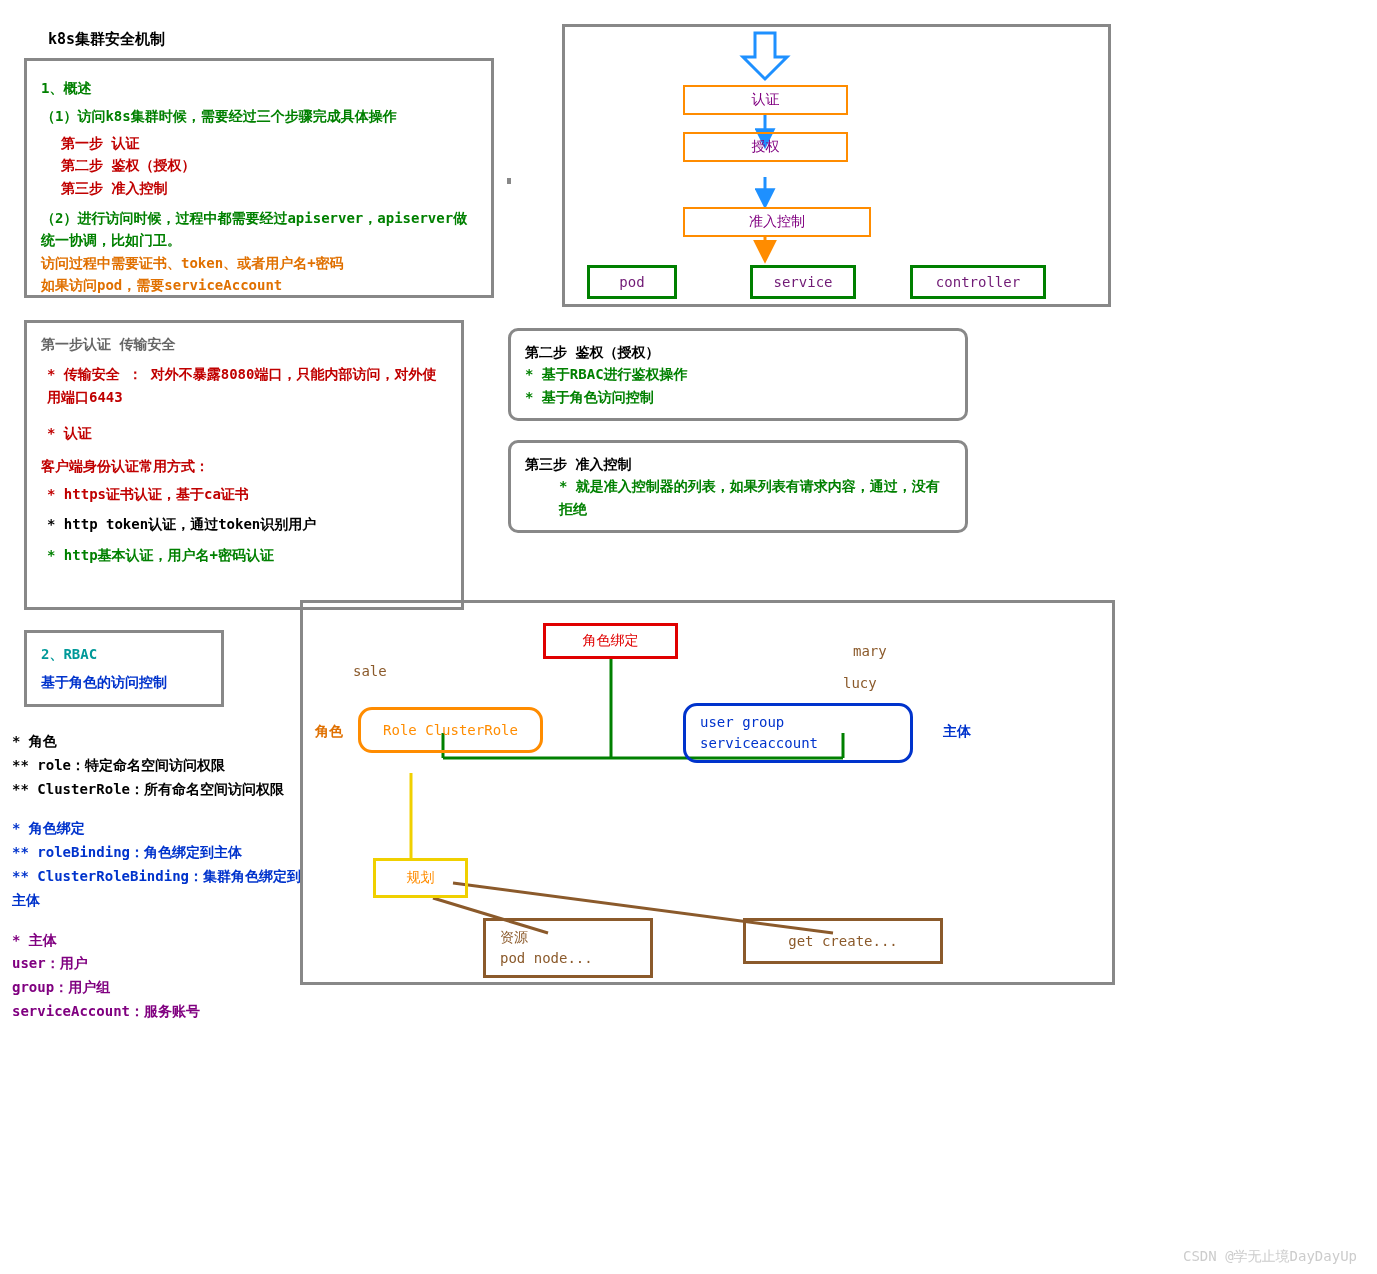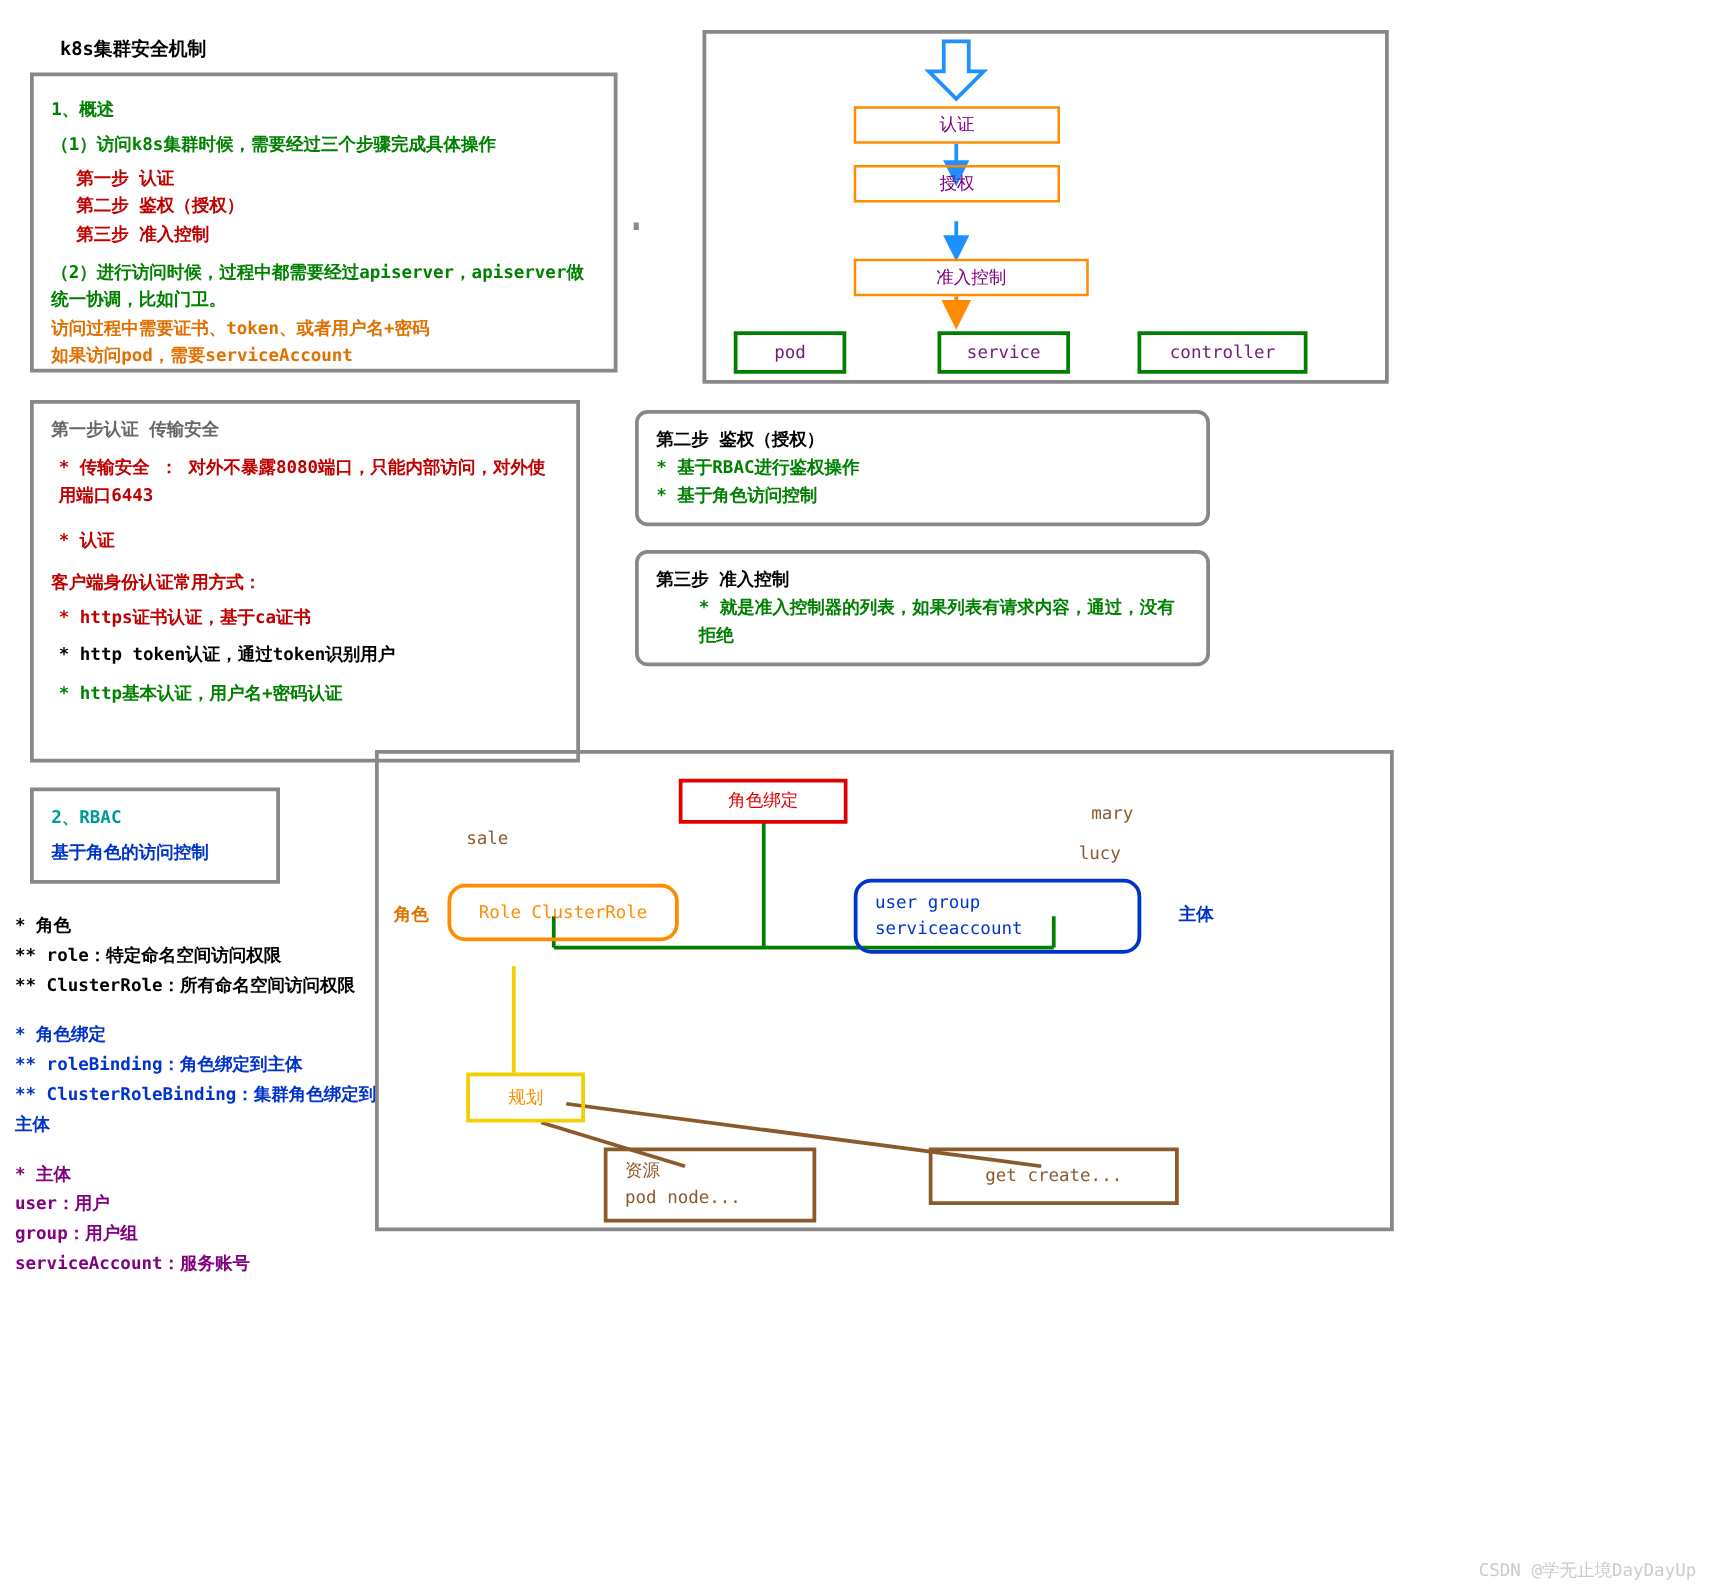--- a/index.html
+++ b/index.html
@@ -14,21 +14,21 @@
   }
   .abs { position: absolute; }
   .box-gray { border: 3px solid #888; }
   .bold { font-weight: bold; }
   .black { color: #000; }
   .green { color: #008000; }
   .red   { color: #c00000; }
   .orange{ color: #e07000; }
   .blue  { color: #0033cc; }
   .purple{ color: #800080; }
-  .brown { color: #8b5a2b; margin-left: 20px; }
+  .brown { color: #8b5a2b; }
   .cyan  { color: #009999; }
   .gray  { color: #666; }
   .lh { line-height: 1.6; }
   .watermark {
     position: absolute;
     right: 20px;
     bottom: 8px;
     color: #ccc;
     font-size: 14px;
   }

